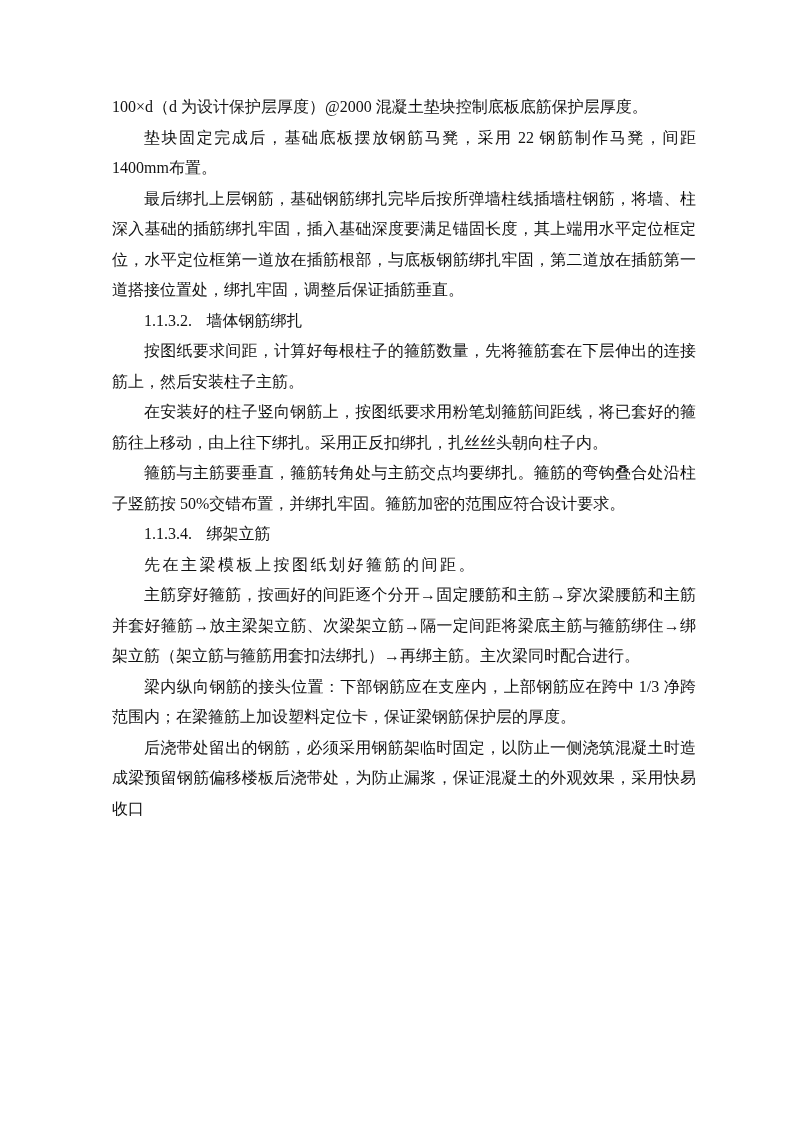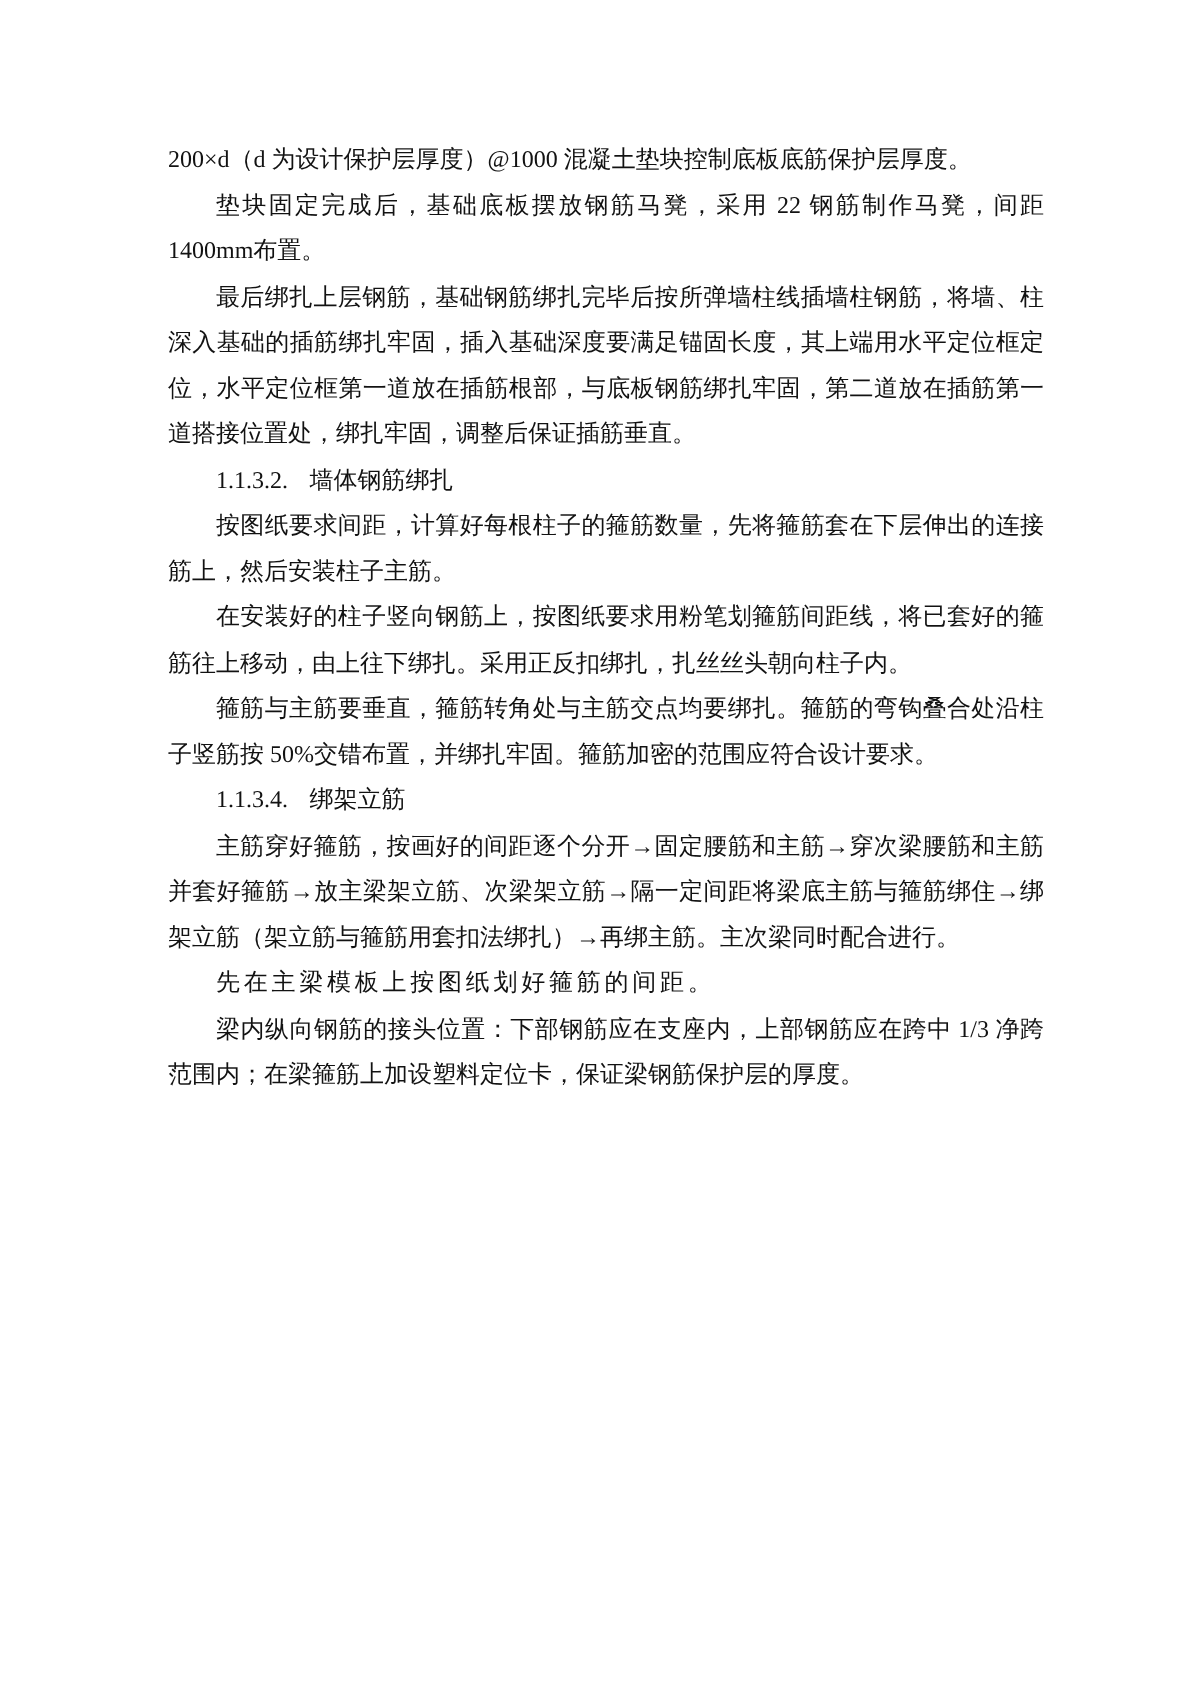--- a/index.html
+++ b/index.html
@@ -39,25 +39,26 @@
   }
   .heading .h-title {
     margin-left: 0.9em;
   }
 </style>
 </head>
 <body>
 
 <div class="page">
   <div class="content" id="doc">
-      <p class="para continuation">200×d（d 为设计保护层厚度）@1000 混凝土垫块控制底板底筋保护层厚度。</p>
+      <p class="para continuation">100×d（d 为设计保护层厚度）@2000 混凝土垫块控制底板底筋保护层厚度。</p>
       <p class="para">垫块固定完成后，基础底板摆放钢筋马凳，采用 22 钢筋制作马凳，间距 1400mm布置。</p>
       <p class="para">最后绑扎上层钢筋，基础钢筋绑扎完毕后按所弹墙柱线插墙柱钢筋，将墙、柱深入基础的插筋绑扎牢固，插入基础深度要满足锚固长度，其上端用水平定位框定位，水平定位框第一道放在插筋根部，与底板钢筋绑扎牢固，第二道放在插筋第一道搭接位置处，绑扎牢固，调整后保证插筋垂直。</p>
       <p class="para heading"><span class="h-num">1.1.3.2.</span><span class="h-title">墙体钢筋绑扎</span></p>
       <p class="para">按图纸要求间距，计算好每根柱子的箍筋数量，先将箍筋套在下层伸出的连接筋上，然后安装柱子主筋。</p>
       <p class="para">在安装好的柱子竖向钢筋上，按图纸要求用粉笔划箍筋间距线，将已套好的箍筋往上移动，由上往下绑扎。采用正反扣绑扎，扎丝丝头朝向柱子内。</p>
       <p class="para">箍筋与主筋要垂直，箍筋转角处与主筋交点均要绑扎。箍筋的弯钩叠合处沿柱子竖筋按 50%交错布置，并绑扎牢固。箍筋加密的范围应符合设计要求。</p>
       <p class="para heading"><span class="h-num">1.1.3.4.</span><span class="h-title">绑架立筋</span></p>
+      <p class="para spaced">先在主梁模板上按图纸划好箍筋的间距。</p>
       <p class="para">主筋穿好箍筋，按画好的间距逐个分开→固定腰筋和主筋→穿次梁腰筋和主筋并套好箍筋→放主梁架立筋、次梁架立筋→隔一定间距将梁底主筋与箍筋绑住→绑架立筋（架立筋与箍筋用套扣法绑扎）→再绑主筋。主次梁同时配合进行。</p>
-      <p class="para spaced">先在主梁模板上按图纸划好箍筋的间距。</p>
       <p class="para">梁内纵向钢筋的接头位置：下部钢筋应在支座内，上部钢筋应在跨中 1/3 净跨范围内；在梁箍筋上加设塑料定位卡，保证梁钢筋保护层的厚度。</p>
+      <p class="para">后浇带处留出的钢筋，必须采用钢筋架临时固定，以防止一侧浇筑混凝土时造成梁预留钢筋偏移楼板后浇带处，为防止漏浆，保证混凝土的外观效果，采用快易收口</p>
     </div>
 </div>
 
 </body></html>

